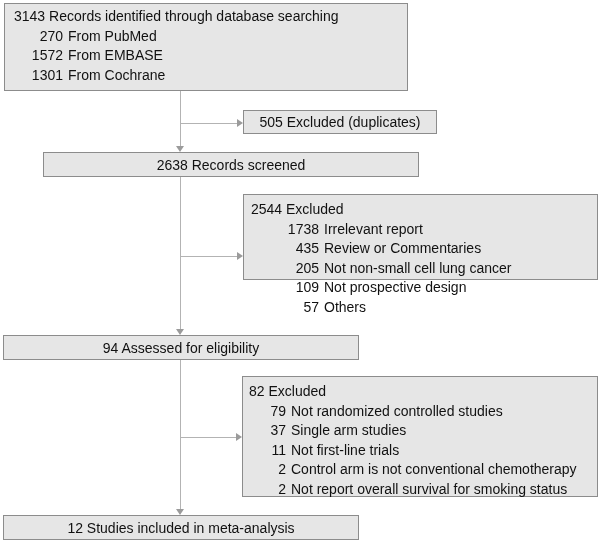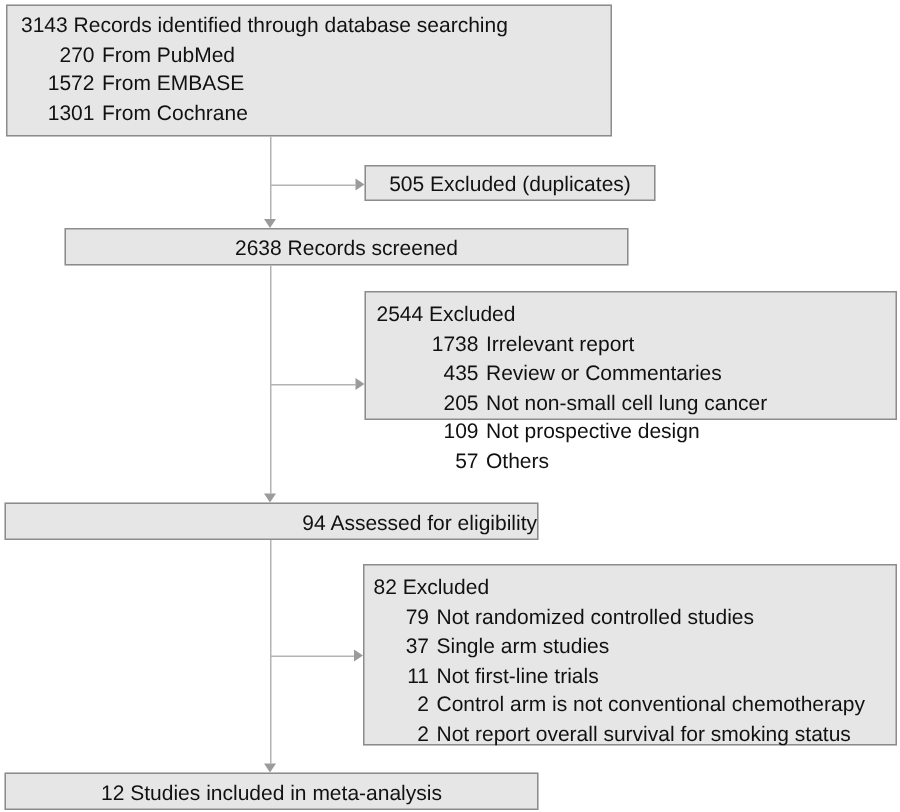--- a/index.html
+++ b/index.html
@@ -109,21 +109,21 @@
       <span class="num">205</span><span>Not non-small cell lung cancer</span>
     </div>
     <div class="row">
       <span class="num">109</span><span>Not prospective design</span>
     </div>
     <div class="row">
       <span class="num">57</span><span>Others</span>
     </div>
   </div>
 
-  <div class="fbox center" style="left:3px; top:335px; width:356px; height:25px;justify-content:flex-end;">
+  <div class="fbox center" style="left:3px; top:335px; width:356px; height:25px;">
     <span>94 Assessed for eligibility</span>
   </div>
 
   <div class="fbox multi box-excluded-assessment" style="left:242px; top:376px; width:356px; height:121px;">
     <div class="row">82 Excluded</div>
     <div class="row">
       <span class="num">79</span><span>Not randomized controlled studies</span>
     </div>
     <div class="row">
       <span class="num">37</span><span>Single arm studies</span>

